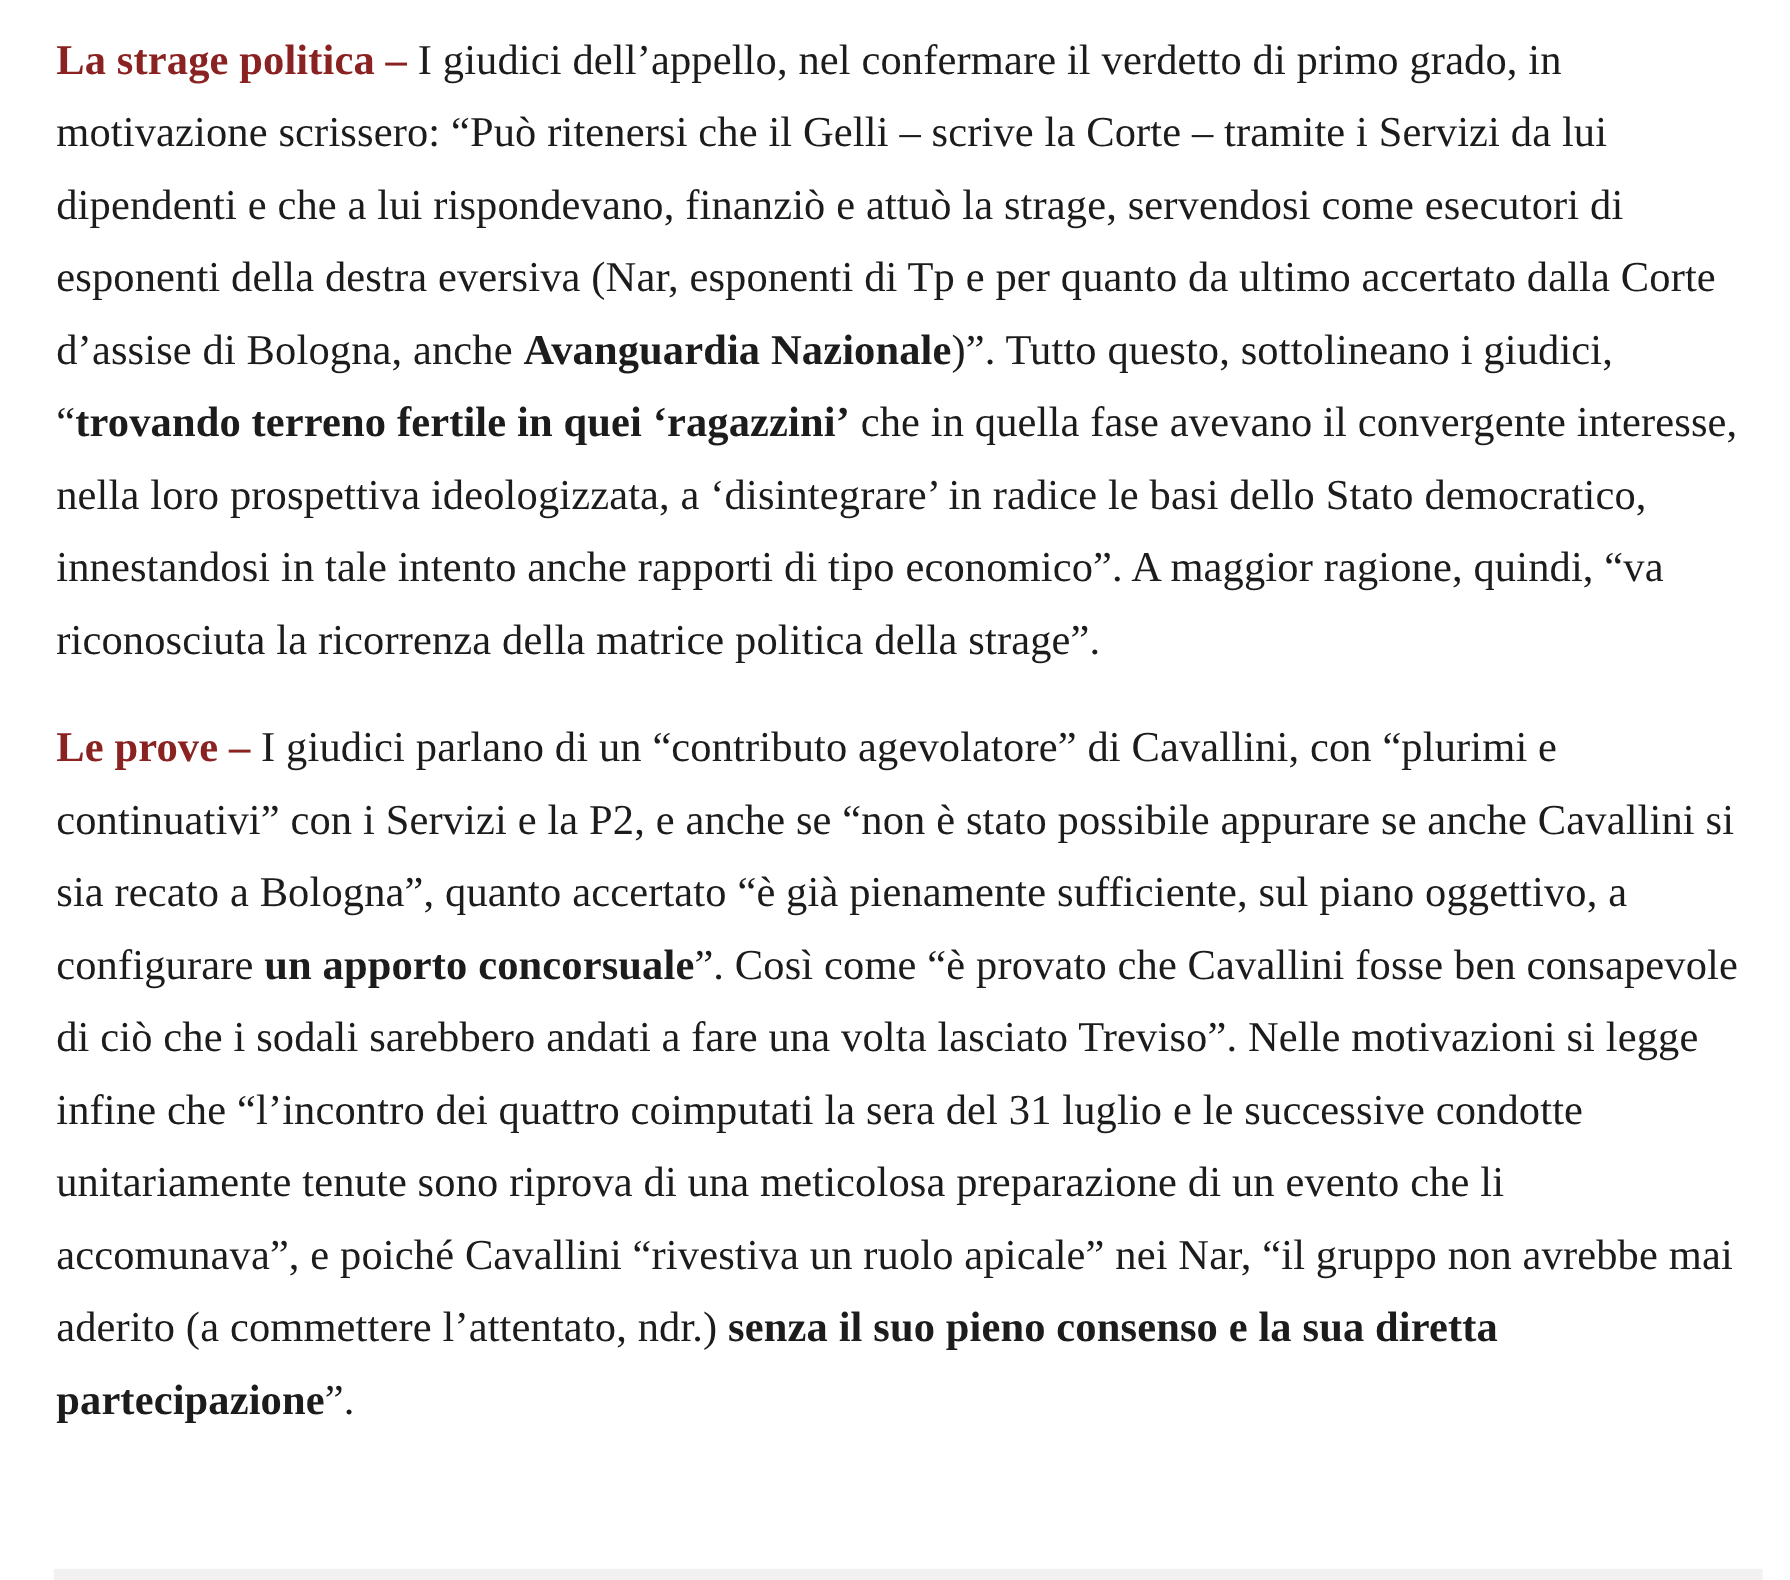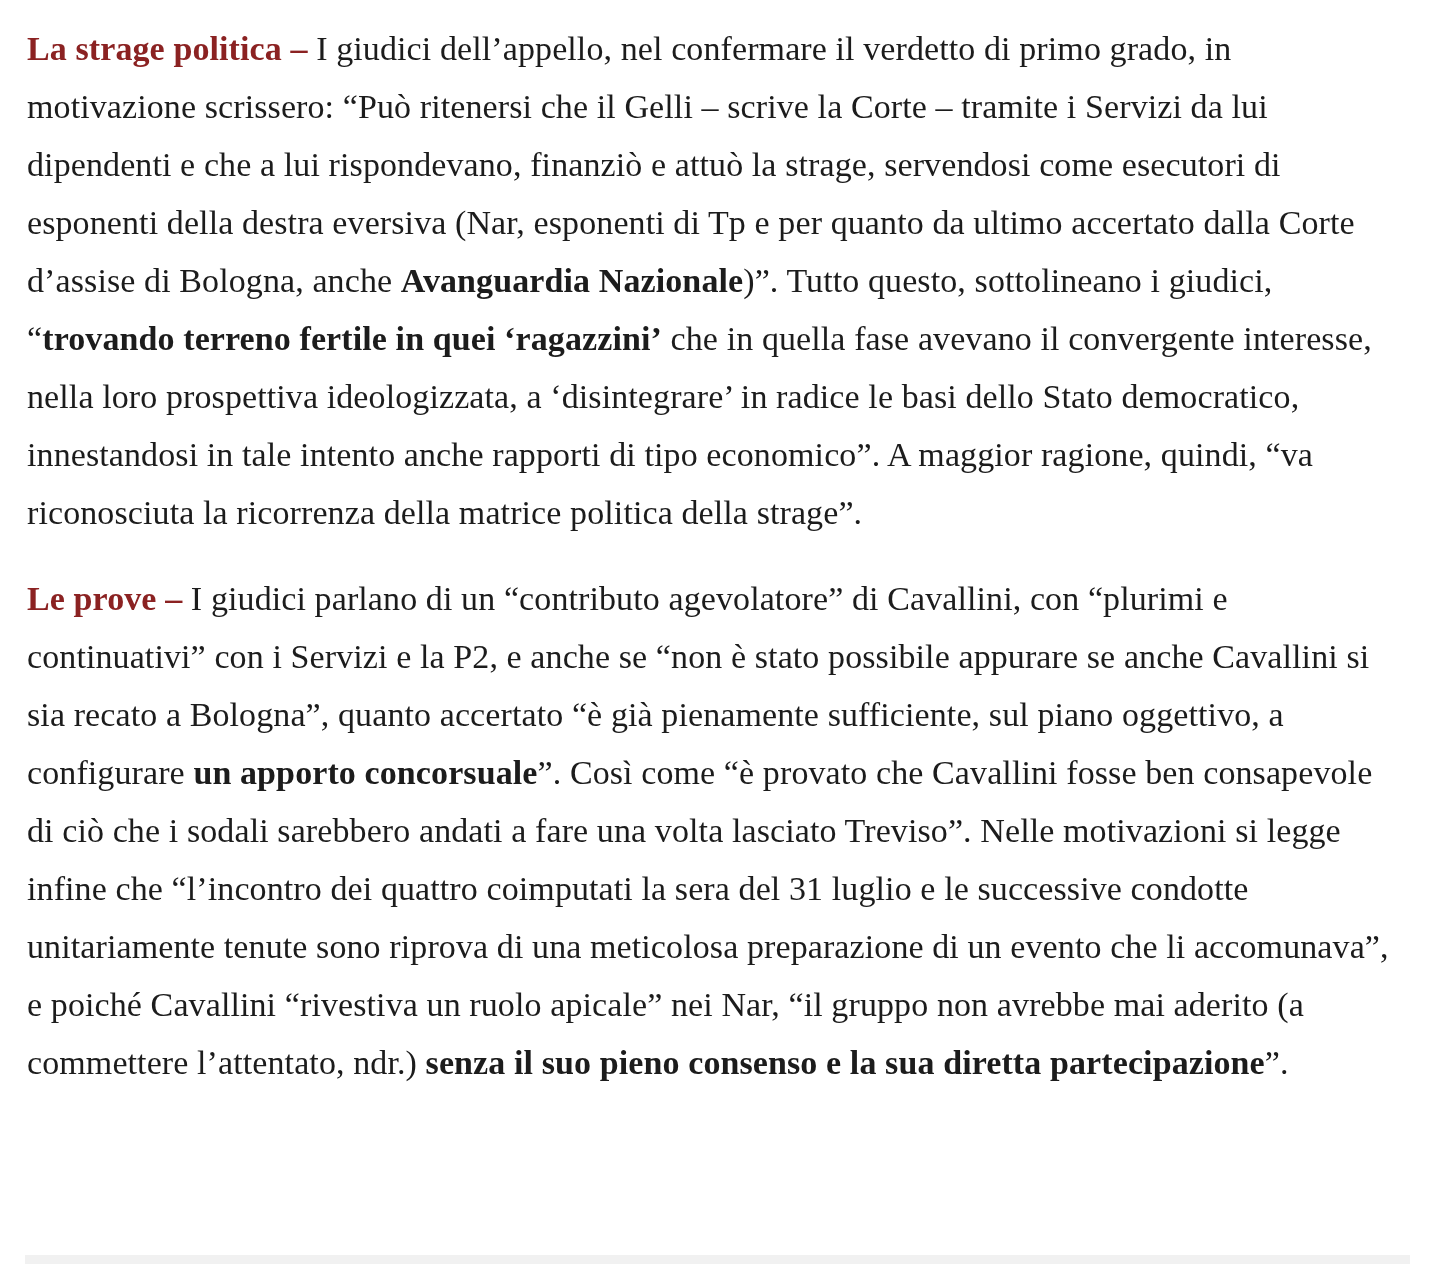--- a/index.html
+++ b/index.html
@@ -13,20 +13,21 @@
     overflow: hidden;
     font-family: "Liberation Serif", "DejaVu Serif", serif;
   }
   .page {
     width: 1432px;
     height: 1264px;
     box-sizing: border-box;
     display: flex;
     flex-direction: column;
     background: #ffffff;
+    padding-left: 18px;
   }
   .article {
     flex: 1 1 auto;
     padding: 20px 28px 0 27px;
     overflow: hidden;
   }
   .para {
     margin: 0 0 28px 0;
     font-size: 34px;
     line-height: 58px;

